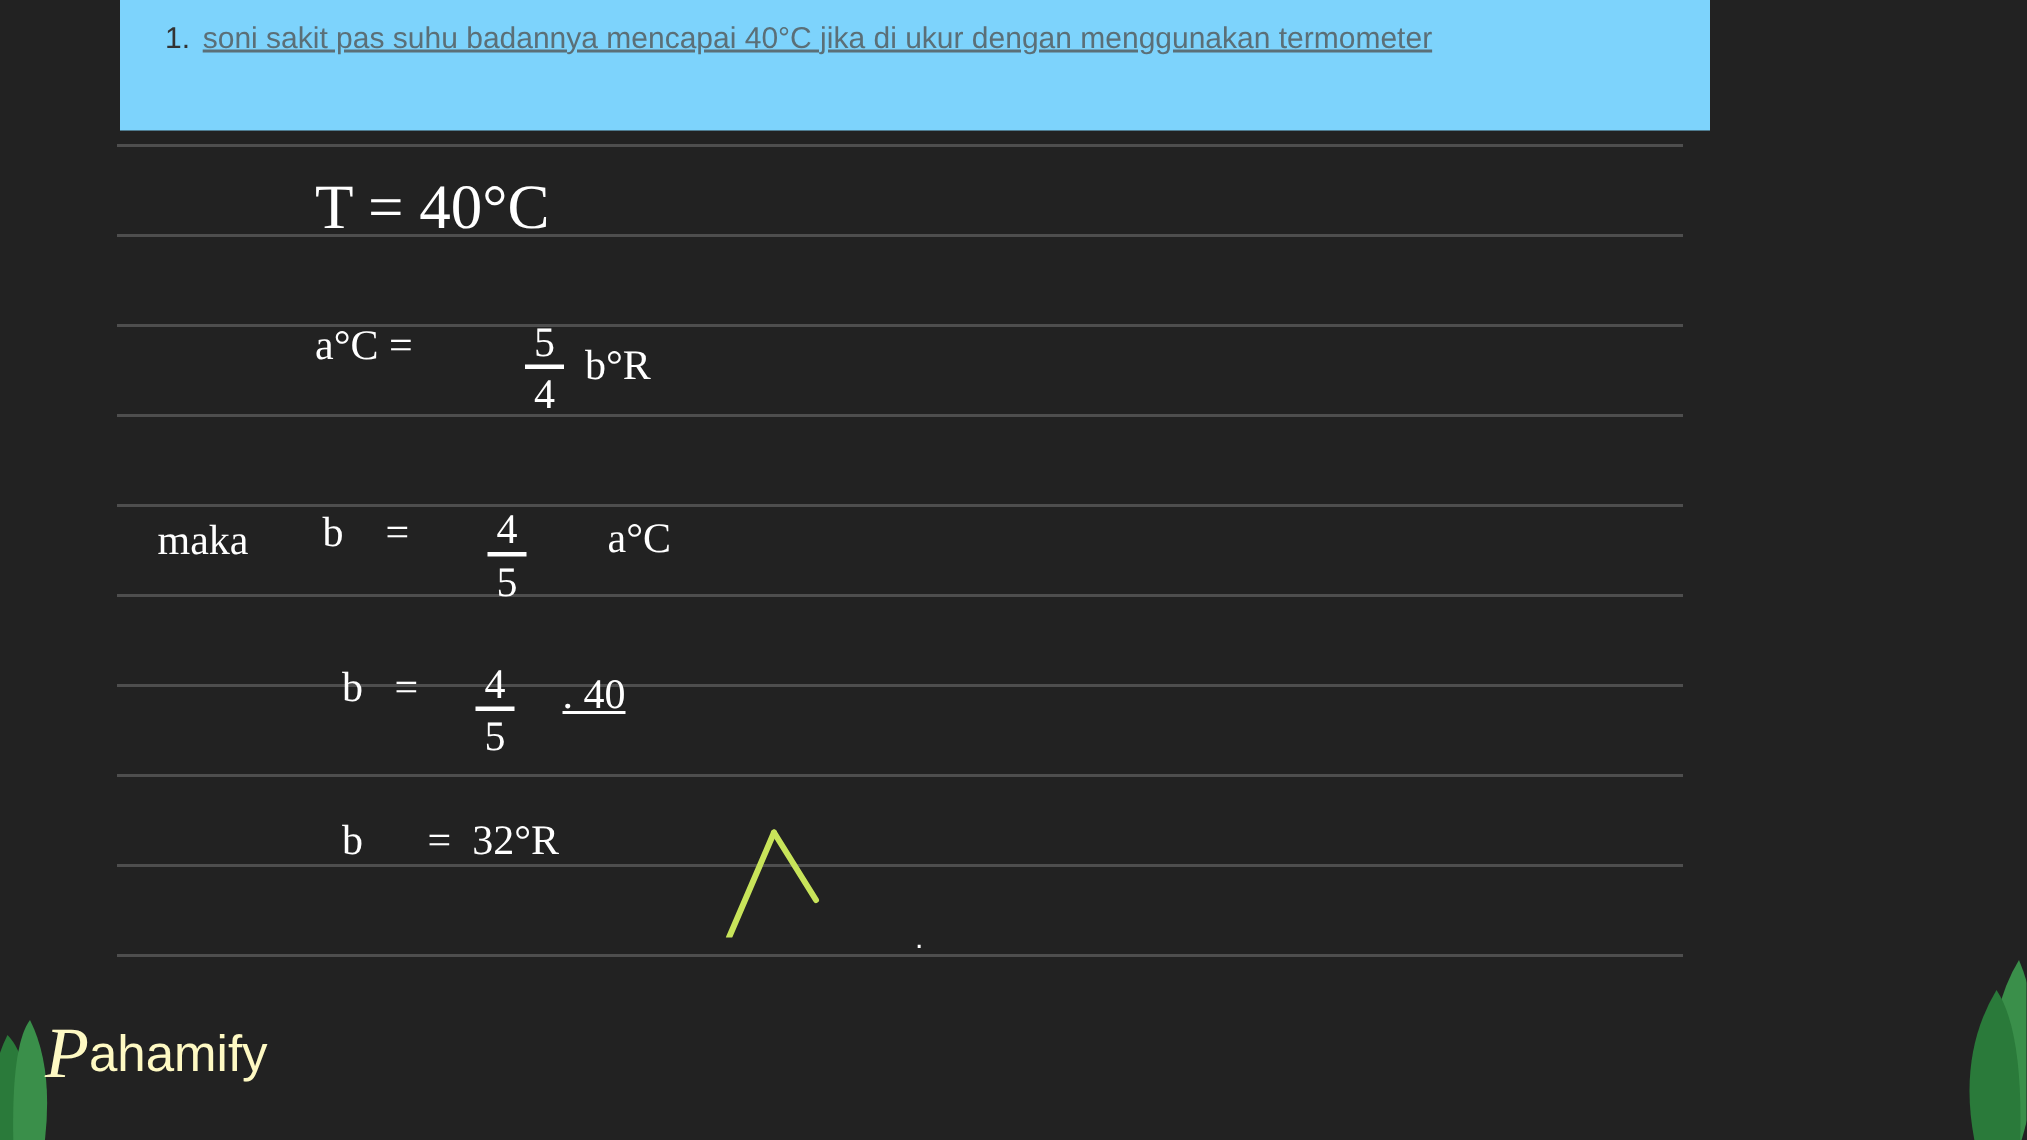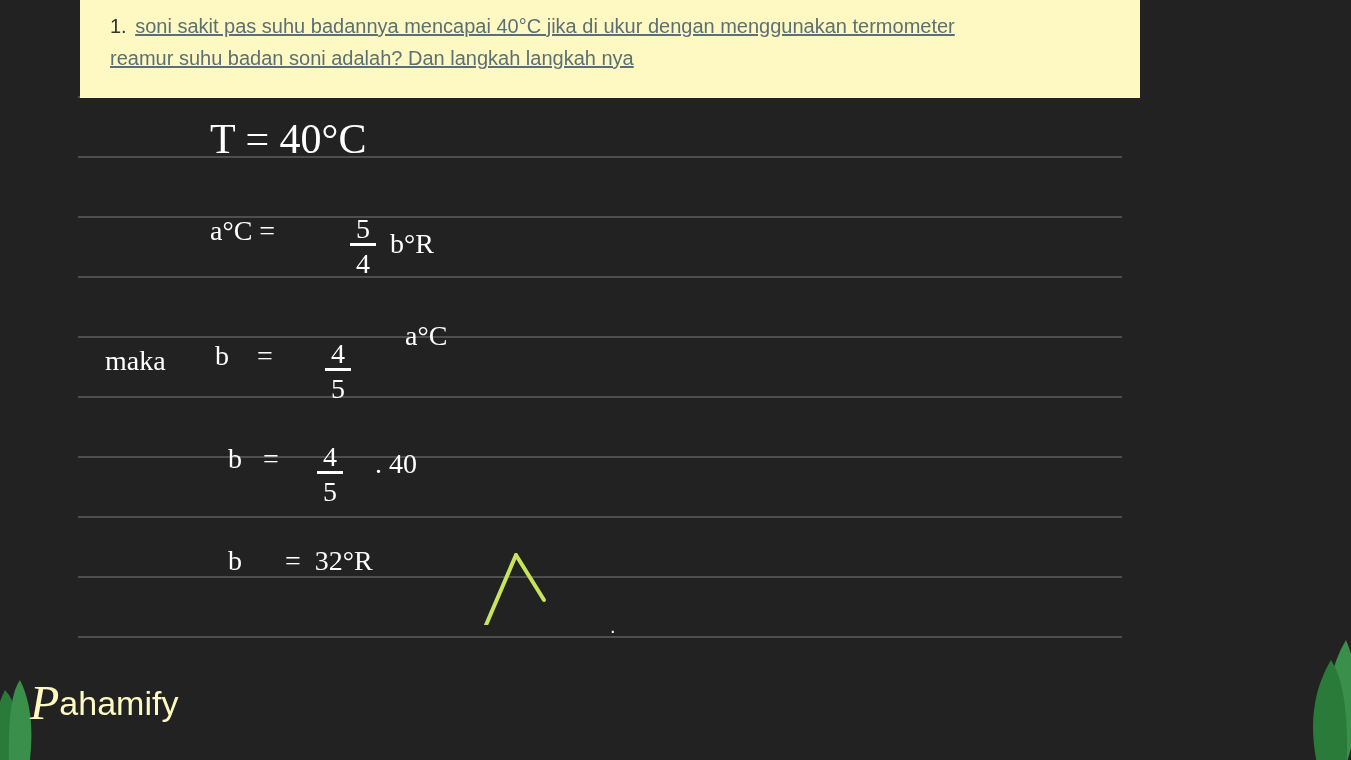--- a/index.html
+++ b/index.html
@@ -13,22 +13,22 @@
       background: #222222;
       position: relative;
       overflow: hidden;
       font-family: Arial, sans-serif;
     }
     .question-box {
       position: absolute;
       top: 0;
       left: 80px;
       width: 1060px;
-      height: 98px;
-      background: #fef9c3;
+      height: 87px;
+      background: #7dd3fc;
       padding: 10px 20px 10px 30px;
       color: #5b6f77;
     }
     .question-number {
       color: #333;
       font-size: 20px;
       margin-right: 4px;
     }
     .question-link {
       color: #5b6f77;
@@ -53,24 +53,24 @@
       font-family: 'Comic Sans MS', cursive;
       color: #ffffff;
       font-size: 28px;
     }
     .hw-eq1 { top: 115px; left: 210px; font-size: 42px; text-align: right; }
     .hw-eq2 { top: 215px; left: 210px; }
     .hw-frac1 { top: 215px; left: 350px; }
     .maka { top: 345px; left: 105px; }
     .hw-b1 { top: 340px; left: 215px; }
     .hw-frac2 { top: 340px; left: 325px; }
-    .hw-ac1 { top: 320px; left: 405px; }
+    .hw-ac1 { top: 344px; left: 405px; }
     .hw-b2 { top: 443px; left: 228px; }
     .hw-frac3 { top: 443px; left: 317px; }
-    .hw-dot40 { top: 448px; left: 375px; }
+    .hw-dot40 { top: 448px; left: 375px; text-decoration: underline; }
     .hw-b3 { top: 545px; left: 228px; }
     .hw-result { top: 545px; left: 285px; }
     .frac {
       display: inline-block;
       vertical-align: middle;
       text-align: center;
       position: relative;
     }
     .frac-num {
       display: block;
@@ -140,21 +140,20 @@
   <line x1="78" y1="457" x2="1122" y2="457"></line>
   <line x1="78" y1="517" x2="1122" y2="517"></line>
   <line x1="78" y1="577" x2="1122" y2="577"></line>
   <line x1="78" y1="637" x2="1122" y2="637"></line>
 </svg>
 
 <div class="question-box">
   <span class="question-number">1.</span>
   <a href="#" class="question-link">
     <span>soni sakit pas suhu badannya mencapai 40°C jika di ukur dengan menggunakan termometer</span><br>
-    <span>reamur suhu badan soni adalah? Dan langkah langkah nya</span>
   </a>
 </div>
 
 <div class="handwriting hw-eq1">T = 40°C</div>
 
 <div class="handwriting hw-eq2">
   <span>a°C =</span>
 </div>
 <div class="handwriting hw-frac1">
   <span class="frac">

